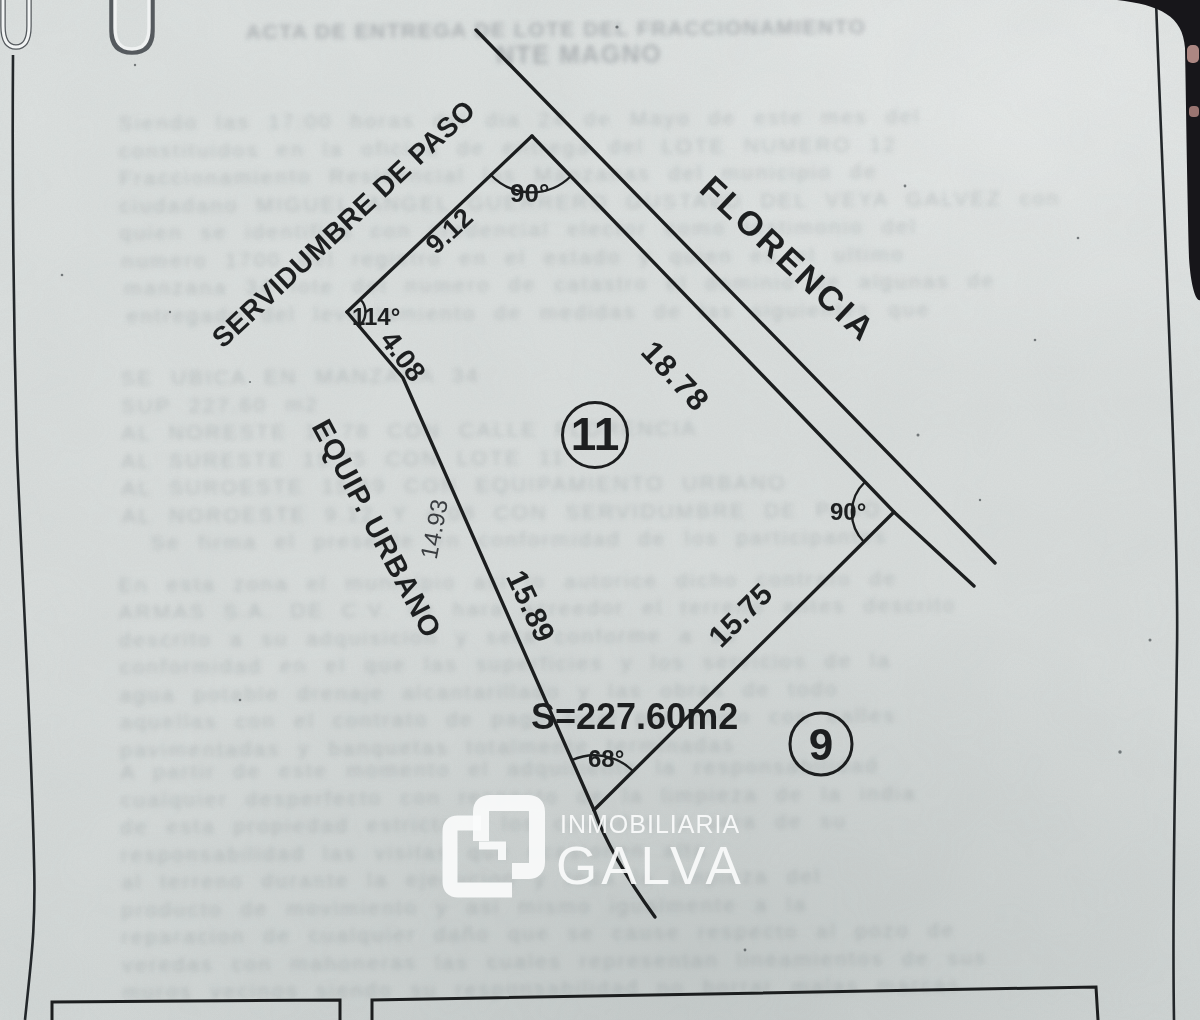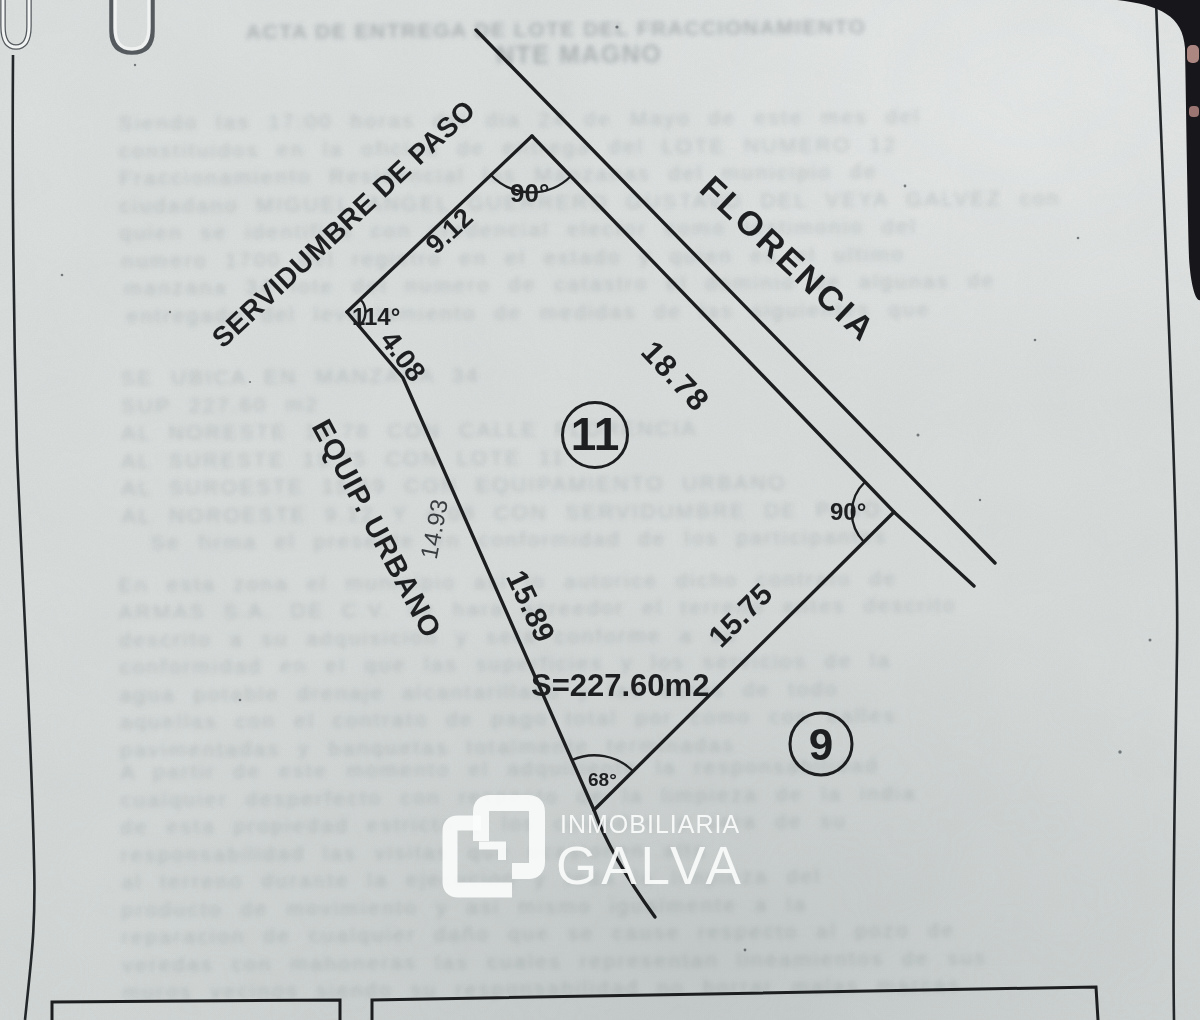--- a/index.html
+++ b/index.html
@@ -130,24 +130,24 @@
 <div class="lab" style="left:420px;top:238px;font-size:27px;transform:rotate(-43deg);transform-origin:0 0;">9.12</div>
 <div class="lab" style="left:352px;top:303px;font-size:24px;">114°</div>
 <div class="lab" style="left:510px;top:178px;font-size:26px;">90°</div>
 <div class="lab" style="left:399px;top:325px;font-size:28px;transform:rotate(53deg);transform-origin:0 0;">4.08</div>
 <div class="lab" style="left:334px;top:414px;font-size:29px;letter-spacing:1px;transform:rotate(62deg);transform-origin:0 0;">EQUIP. URBANO</div>
 <div class="lab" style="left:415px;top:556px;font-size:24px;color:#3a3d40;font-weight:400;transform:rotate(-79deg);transform-origin:0 0;">14.93</div>
 <div class="lab" style="left:530px;top:565px;font-size:30px;transform:rotate(65deg);transform-origin:0 0;">15.89</div>
 <div class="lab" style="left:660px;top:334px;font-size:31px;letter-spacing:1px;transform:rotate(47deg);transform-origin:0 0;">18.78</div>
 <div class="lab" style="left:830px;top:498px;font-size:24px;">90°</div>
 <div class="lab" style="left:702px;top:630px;font-size:30px;transform:rotate(-45deg);transform-origin:0 0;">15.75</div>
-<div class="lab" style="left:588px;top:769px;font-size:19px;">68°</div>
+<div class="lab" style="left:588px;top:745px;font-size:24px;">68°</div>
 <div class="lab" style="left:595px;top:434px;font-size:46px;transform:translate(-50%,-50%);">11</div>
 <div class="lab" style="left:821px;top:745px;font-size:44px;transform:translate(-50%,-50%);">9</div>
-<div class="lab" style="left:531px;top:668px;font-size:31px;">S=227.60m2</div>
+<div class="lab" style="left:531px;top:696px;font-size:36px;">S=227.60m2</div>
 
 <svg width="1200" height="1020" viewBox="0 0 1200 1020">
  <g fill="none" stroke="rgba(250,251,251,0.92)">
   <path stroke-width="15" d="M481,823 L458,823 Q450,823 450,831 L450,882 Q450,890 458,890 L512,890"></path>
   <path stroke-width="16" d="M481,841 L481,812 Q481,803 490,803 L528,803 Q537,803 537,812 L537,862 Q537,871 528,871 L512,871"></path>
   <path stroke-width="8" d="M479,845.5 L502,845.5 L502,860"></path>
  </g>
  <text x="560" y="833" fill="rgba(250,251,251,0.92)" font-family="Liberation Sans" font-size="25" letter-spacing="1">INMOBILIARIA</text>
  <text x="556" y="884" fill="rgba(250,251,251,0.92)" font-family="Liberation Sans" font-size="53" letter-spacing="4">GALVA</text>
 </svg>

